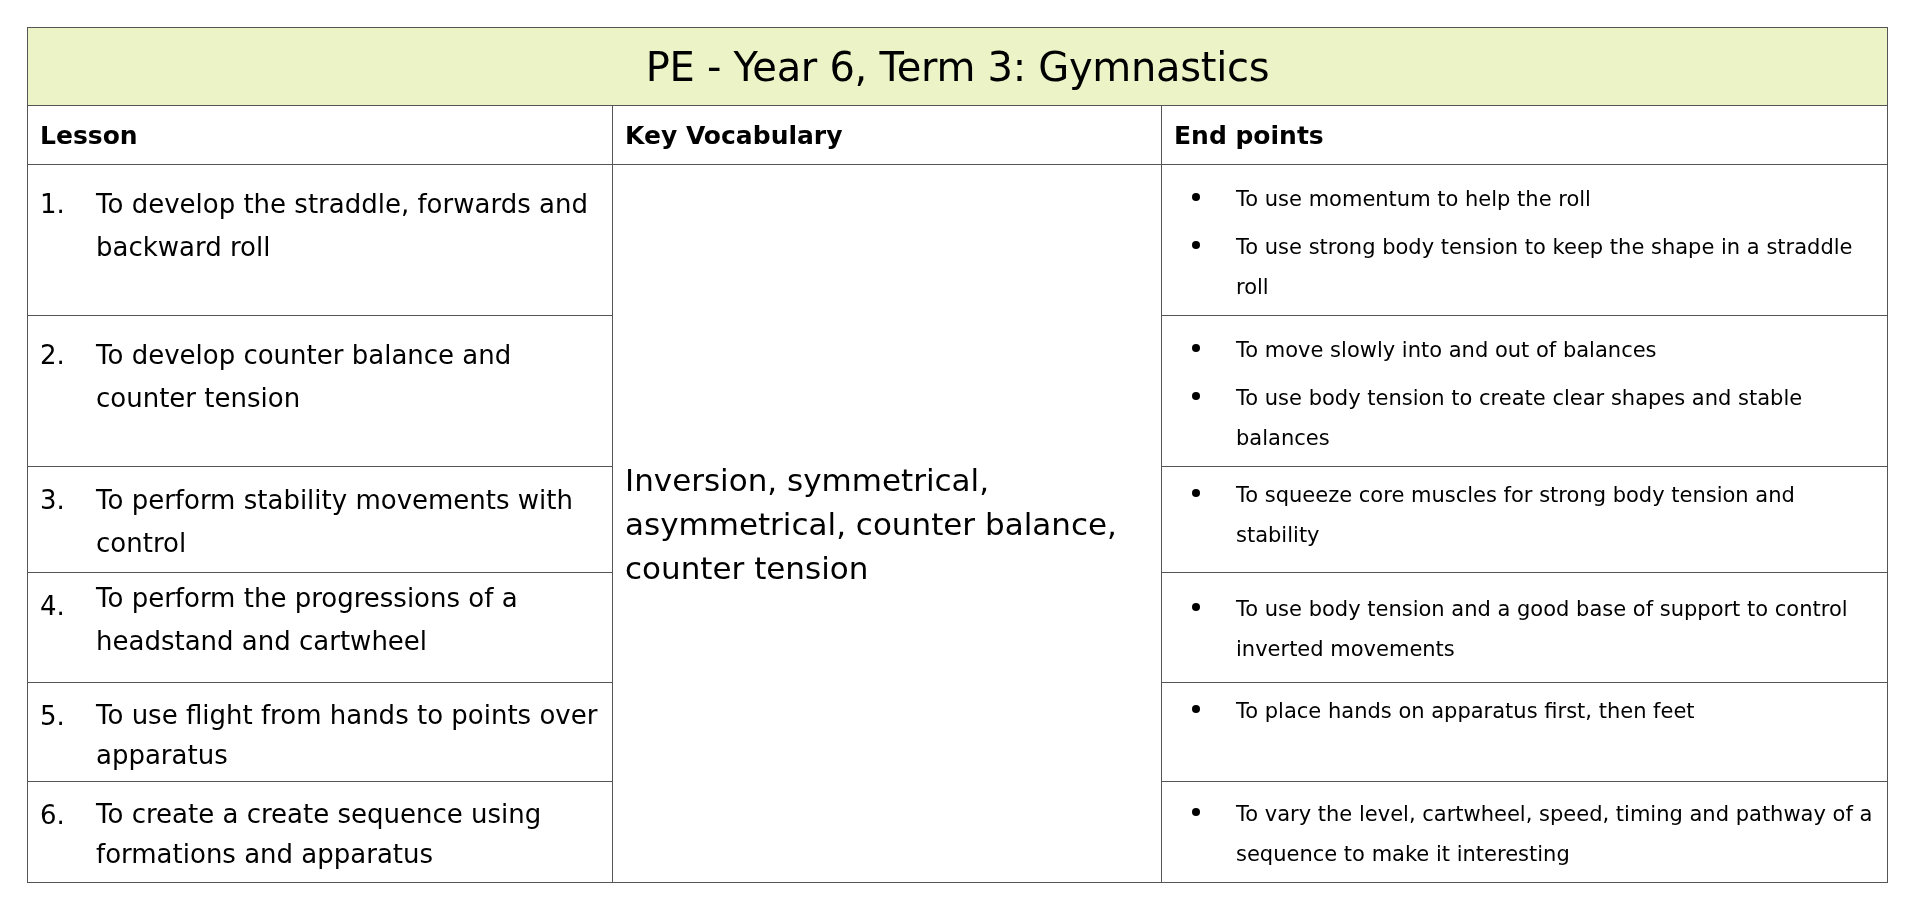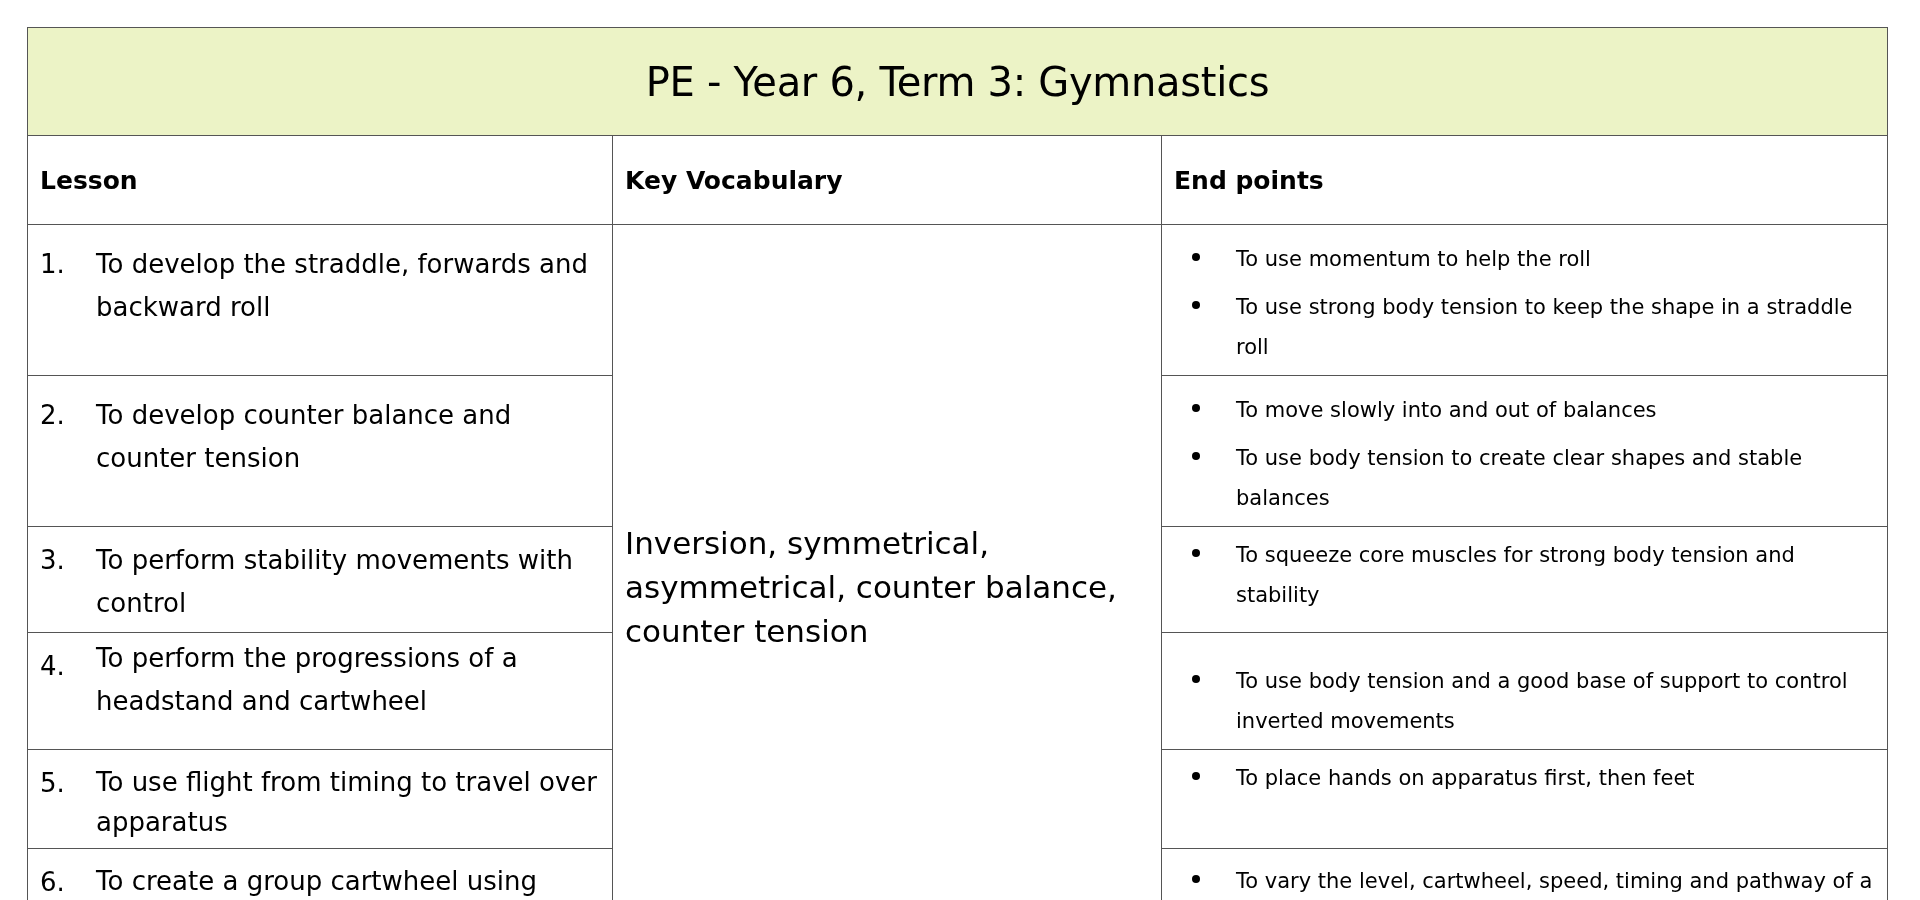--- a/index.html
+++ b/index.html
@@ -1,20 +1,20 @@
 <!DOCTYPE html>
 <html><head>
 <meta charset="utf-8">
 <style>
   html, body { margin: 0; padding: 0; background: #ffffff; }
   body { width: 1920px; height: 900px; position: relative; overflow: hidden;
          font-family: "DejaVu Sans", sans-serif; color: #000; }
   .sheet { position: absolute; left: 27px; top: 27px; width: 1860px; }
   table { border-collapse: collapse; width: 1860px; table-layout: fixed; }
-  td, th { border: 1.5px solid #555; padding: 16px; vertical-align: top; }
+  td, th { border: 1.5px solid #555; padding: 1px; vertical-align: top; }
   .title-cell { background: #ecf3c6; height: 75px; text-align: center; vertical-align: middle;
                 font-size: 40px; letter-spacing: -0.3px; }
   .hdr { height: 56px; font-weight: bold; font-size: 25px; text-align: left; vertical-align: middle;
          padding-left: 12px; }
   .lesson { padding: 18px 10px 0 12px; font-size: 26px; line-height: 43px; }
   .lesson .row { display: flex; }
   .lesson .num { width: 56px; flex: 0 0 56px; }
   .lesson .txt { flex: 1; }
   .vocab { vertical-align: middle; padding: 0 8px 0 12px; font-size: 31px; line-height: 44px; }
   .ends { padding: 14px 10px 0 12px; font-size: 21px; line-height: 40px; }
@@ -107,52 +107,52 @@
       </td>
     </tr>
 
     <tr style="height:110px">
       <td class="lesson" style="padding-top:4px">
         <div class="row">
           <span class="num" style="padding-top:8px">4.</span>
           <span class="txt">To perform the progressions of a headstand and cartwheel</span>
         </div>
       </td>
-      <td class="ends" style="padding-top:28px">
+      <td class="ends" style="padding-top:16px">
         <ul>
           <li>
                 <span class="bullet"><span></span></span>
                 <span class="btxt">To use body tension and a good base of support to control inverted movements</span>
               </li>
         </ul>
       </td>
     </tr>
 
     <tr style="height:99px">
       <td class="lesson" style="padding-top:12px">
         <div class="row">
           <span class="num">5.</span>
-          <span class="txt" style="line-height:40px">To use flight from timing to travel over apparatus</span>
+          <span class="txt" style="line-height:40px">To use flight from hands to points over apparatus</span>
         </div>
       </td>
       <td class="ends" style="padding-top:8px">
         <ul>
           <li>
                 <span class="bullet"><span></span></span>
                 <span class="btxt">To place hands on apparatus first, then feet</span>
               </li>
         </ul>
       </td>
     </tr>
 
     <tr style="height:99px">
       <td class="lesson" style="padding-top:12px">
         <div class="row">
           <span class="num">6.</span>
-          <span class="txt" style="line-height:40px">To create a group cartwheel using formations and apparatus</span>
+          <span class="txt" style="line-height:40px">To create a create sequence using formations and apparatus</span>
         </div>
       </td>
       <td class="ends" style="padding-top:12px">
         <ul>
           <li>
                 <span class="bullet"><span></span></span>
                 <span class="btxt">To vary the level, cartwheel, speed, timing and pathway of a sequence to make it interesting</span>
               </li>
         </ul>
       </td>

